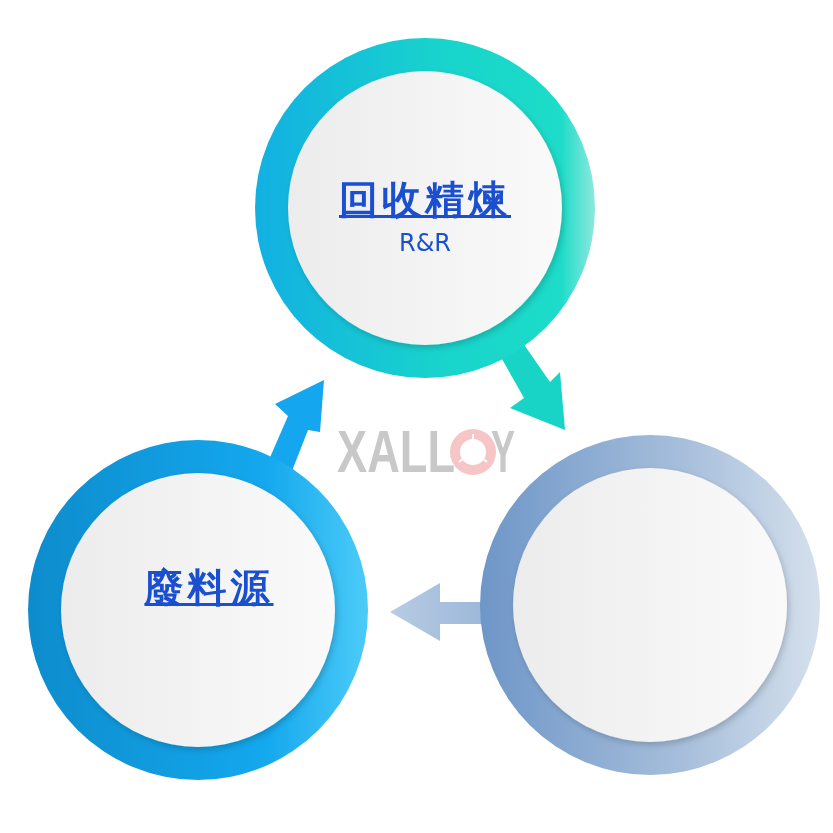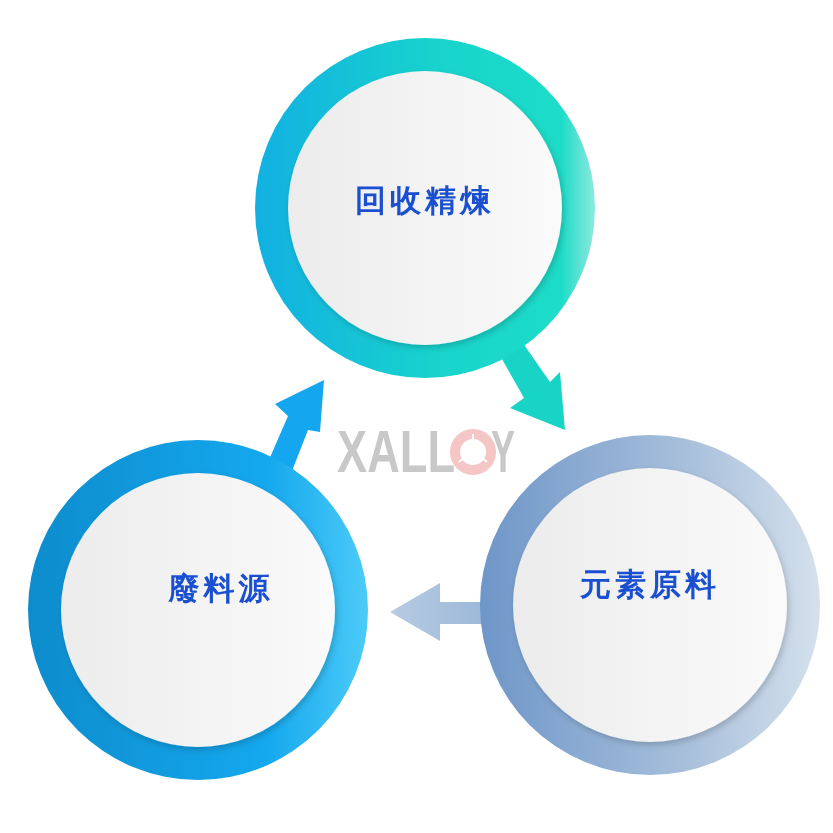--- a/index.html
+++ b/index.html
@@ -1,20 +1,20 @@
 <!DOCTYPE html>
 <html><head>
 <meta charset="utf-8">
 <style>
   html, body { margin: 0; padding: 0; background: #ffffff; }
   body { width: 833px; height: 833px; position: relative; overflow: hidden;
          font-family: "DejaVu Sans", "Liberation Sans", sans-serif; }
   svg.stage { position: absolute; left: 0; top: 0; }
   .label { position: absolute; text-align: center; color: #1a4fd0; }
-  .label .zh { font-size: 31px; font-weight: bold; letter-spacing: 4px; line-height: 40px; }
+  .label .zh { font-size: 39px; font-weight: bold; letter-spacing: 4px; line-height: 40px; text-decoration: underline; }
   .label .en { font-size: 24px; line-height: 34px; margin-top: 6px; }
   .logo { position: absolute; left: 335px; top: 418px; width: 180px; height: 60px; }
 </style>
 </head>
 <body>
 
 <svg class="stage" width="833" height="833" viewBox="0 0 833 833">
   <defs>
     <linearGradient id="gTop" x1="0" y1="0" x2="1" y2="0">
       <stop offset="0" stop-color="#12b0e2"></stop>
@@ -79,21 +79,21 @@
     <circle cx="138" cy="34" r="18" fill="none" stroke="#f6c5c5" stroke-width="10"></circle>
     <line x1="138" y1="16" x2="138" y2="22" stroke="#fff" stroke-width="2"></line>
     <line x1="124" y1="44" x2="129" y2="40" stroke="#fff" stroke-width="2"></line>
     <line x1="152" y1="44" x2="147" y2="40" stroke="#fff" stroke-width="2"></line>
   </g>
   <text x="156" y="54" font-family="'Liberation Sans', sans-serif" font-weight="bold" font-size="60" textLength="24" lengthAdjust="spacingAndGlyphs" fill="#c8c8c8">Y</text>
 </svg>
 
 <div class="label" style="left:290px; top:180px; width:270px;">
   <div class="zh">回收精煉</div>
+  <div class="en">R&amp;R</div>
 </div>
 
-<div class="label" style="left:66px; top:568px; width:310px;">
+<div class="label" style="left:54px; top:568px; width:310px;">
   <div class="zh">廢料源</div>
 </div>
 
 <div class="label" style="left:515px; top:564px; width:270px;">
-  <div class="zh">元素原料</div>
 </div>
 
 </body></html>

